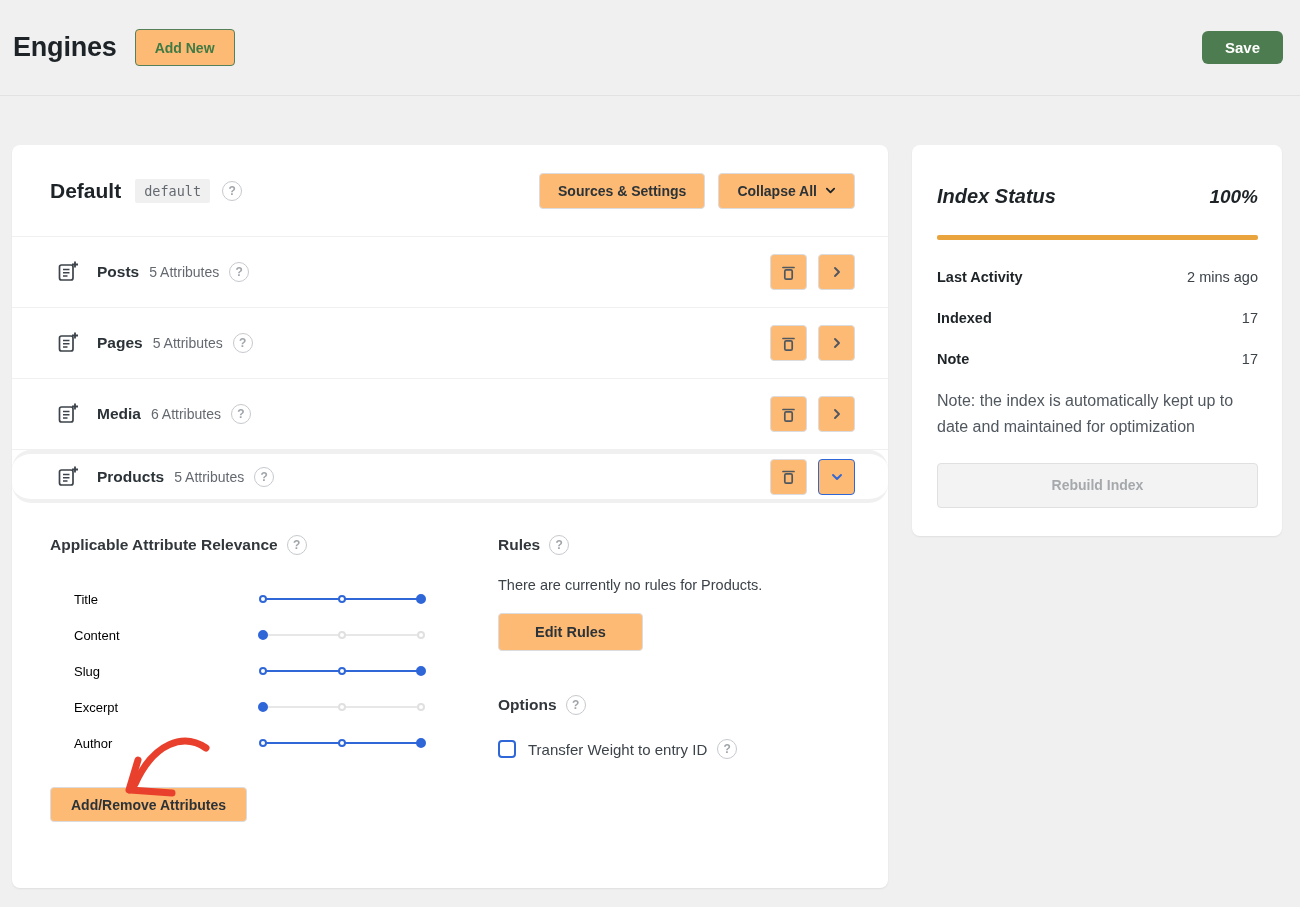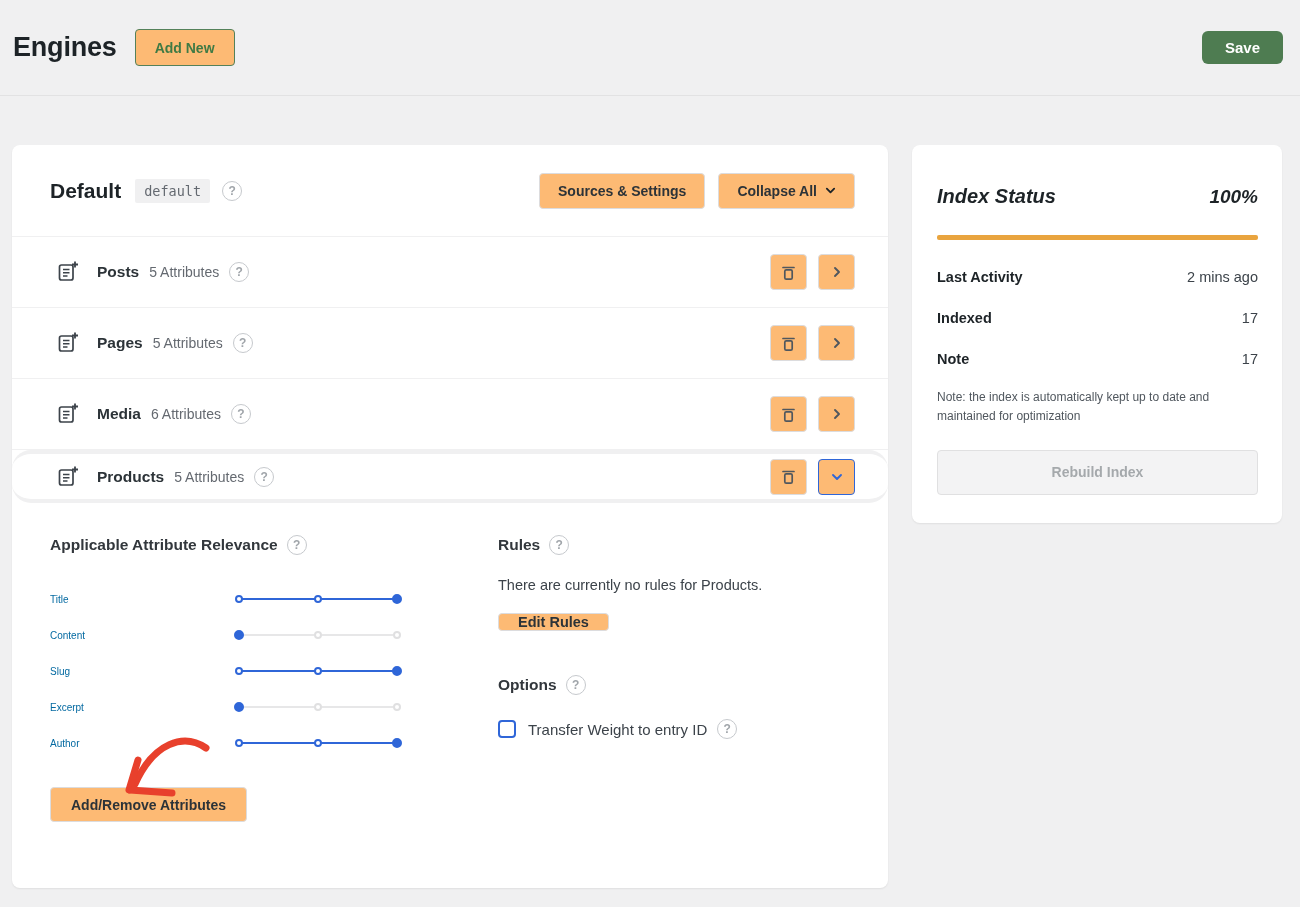--- a/index.html
+++ b/index.html
@@ -41,53 +41,53 @@
   .icon-btn.active { border:1.5px solid #2f66d8; }
 
   
   .panel { display:flex; padding:32px 33px 0 38px; }
   .panel-left { width:448px; flex:0 0 auto; }
   .panel-right { flex:1; }
   .sec-head { display:flex; align-items:center; font-size:15.5px; font-weight:bold; color:#32373c; }
   .sec-head .help { margin-left:9px; }
   .sliders { margin-top:26px; }
   .slider-row { display:flex; align-items:center; height:36px; }
-  .slider-label { width:186px; font-size:10px; color:#0369a1; }
+  .slider-label { width:186px; font-size:13px; color:#000000;margin-left:24px; }
   .slider { position:relative; width:164px; height:12px; cursor:pointer; }
   .slider .track { position:absolute; left:0; right:0; top:5px; height:2px; background:#e7e7e8; border-radius:1px; }
   .slider .fill { position:absolute; left:0; top:5px; height:2px; background:#2f66d8; border-radius:1px; }
   .slider .dot { position:absolute; top:2px; width:8px; height:8px; border-radius:50%; background:#fff; border:2px solid #e0e0e1; }
   .slider .d0 { left:-1px; } .slider .d1 { left:78px; } .slider .d2 { right:-1px; }
   .slider.max .fill { width:100%; }
   .slider.max .d0, .slider.max .d1 { border-color:#2f66d8; }
   .slider.max .d2 { background:#2f66d8; border-color:#2f66d8; width:10px; height:10px; top:1px; right:-2px; }
   .slider.min .fill { width:0; }
   .slider.min .d0 { background:#2f66d8; border-color:#2f66d8; width:10px; height:10px; top:1px; left:-2px; }
   .btn-addremove { margin-top:26px; height:35px; padding:0 20px; font-size:14px; }
 
   .rules-empty { margin-top:22px; font-size:14.5px; color:#3c434a; }
-  .btn-editrules { margin-top:20px; height:18px; padding:0 19px; font-size:14.5px; }
+  .btn-editrules { margin-top:20px; height:38px; padding:0 36px; font-size:14.5px; }
   .options-head { margin-top:44px; }
   .opt-row { display:flex; align-items:center; margin-top:24px; }
   .checkbox { width:18px; height:18px; border:2px solid #2f66d8; border-radius:4px; background:#fff; cursor:pointer; flex:0 0 auto; }
   .opt-label { margin-left:12px; font-size:15px; color:#3c434a; }
   .opt-row .help { margin-left:10px; }
 
   .arrow-anno { position:absolute; left:100px; top:583px; pointer-events:none; }
 
   
   .idx-head { display:flex; align-items:baseline; justify-content:space-between; padding-top:14px;font-style:italic; }
   .idx-title { font-size:20px; font-weight:bold; }
   .idx-pct { font-size:19px; font-weight:bold; }
   .idx-bar { margin-top:27px; height:5px; background:#e9a43e; border-radius:2px; }
   .idx-rows { margin-top:16px; }
   .idx-row { display:flex; justify-content:space-between; align-items:center; padding:13px 0 12px; }
   .idx-label { font-size:14.5px; font-weight:bold; color:#1d2327; }
   .idx-value { font-size:14.5px; color:#3c434a; }
-  .idx-note { margin-top:9px; font-size:12px; line-height:1.62; color:#50575e; }
+  .idx-note { margin-top:9px; font-size:16px; line-height:1.62; color:#50575e; }
   .btn-rebuild { margin-top:23px; width:100%; height:45px; font-size:14px; background:#f3f3f4; border:1px solid #e0e0e1; color:#a5a9ac; border-radius:4px; }
 
   svg { display:block; }
 </style>
 </head>
 <body>
 
 <div class="topbar">
   <div class="page-title">Engines</div>
   <button class="btn btn-add-new">Add New</button>

